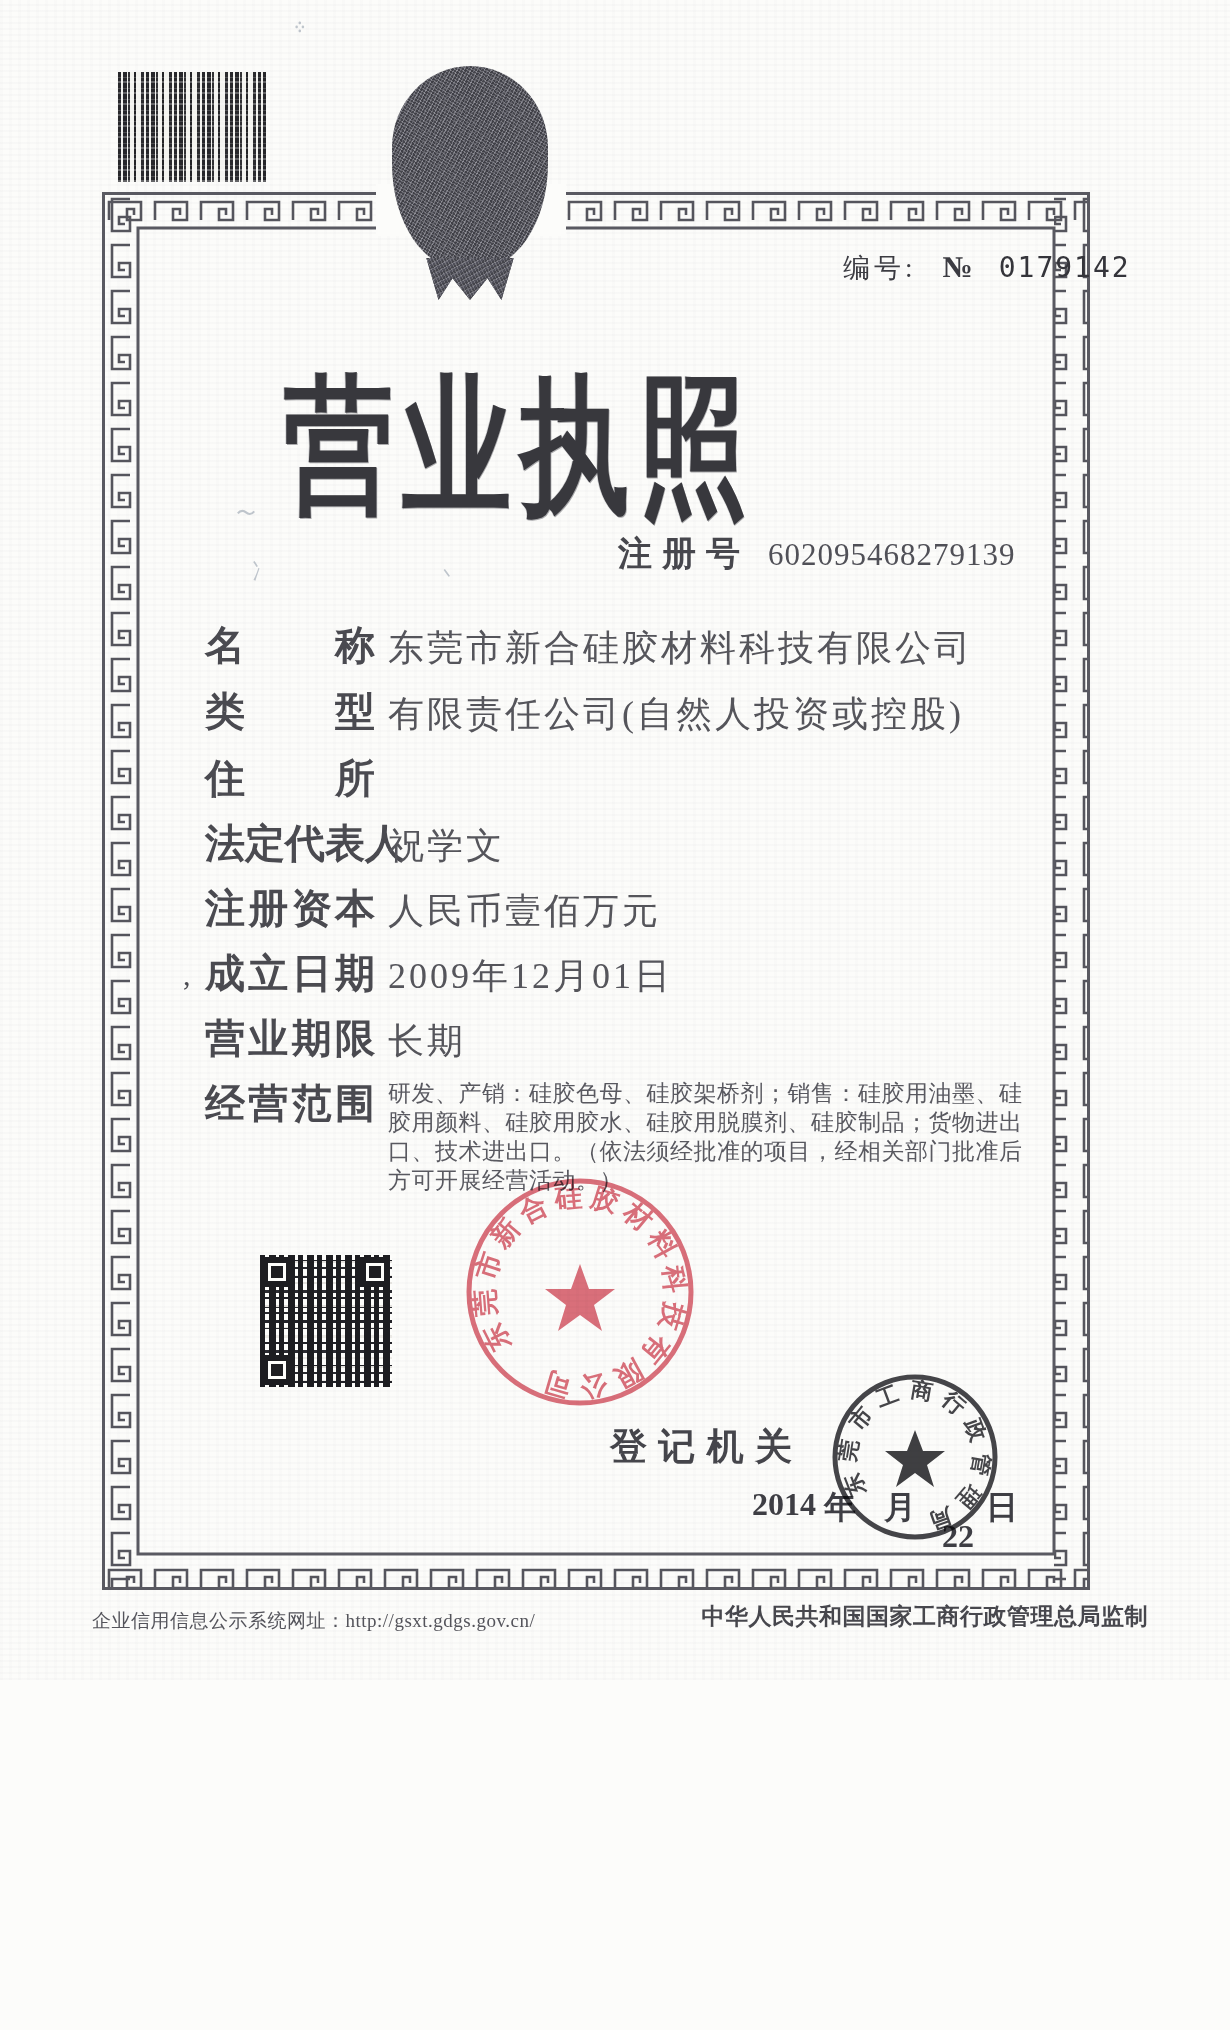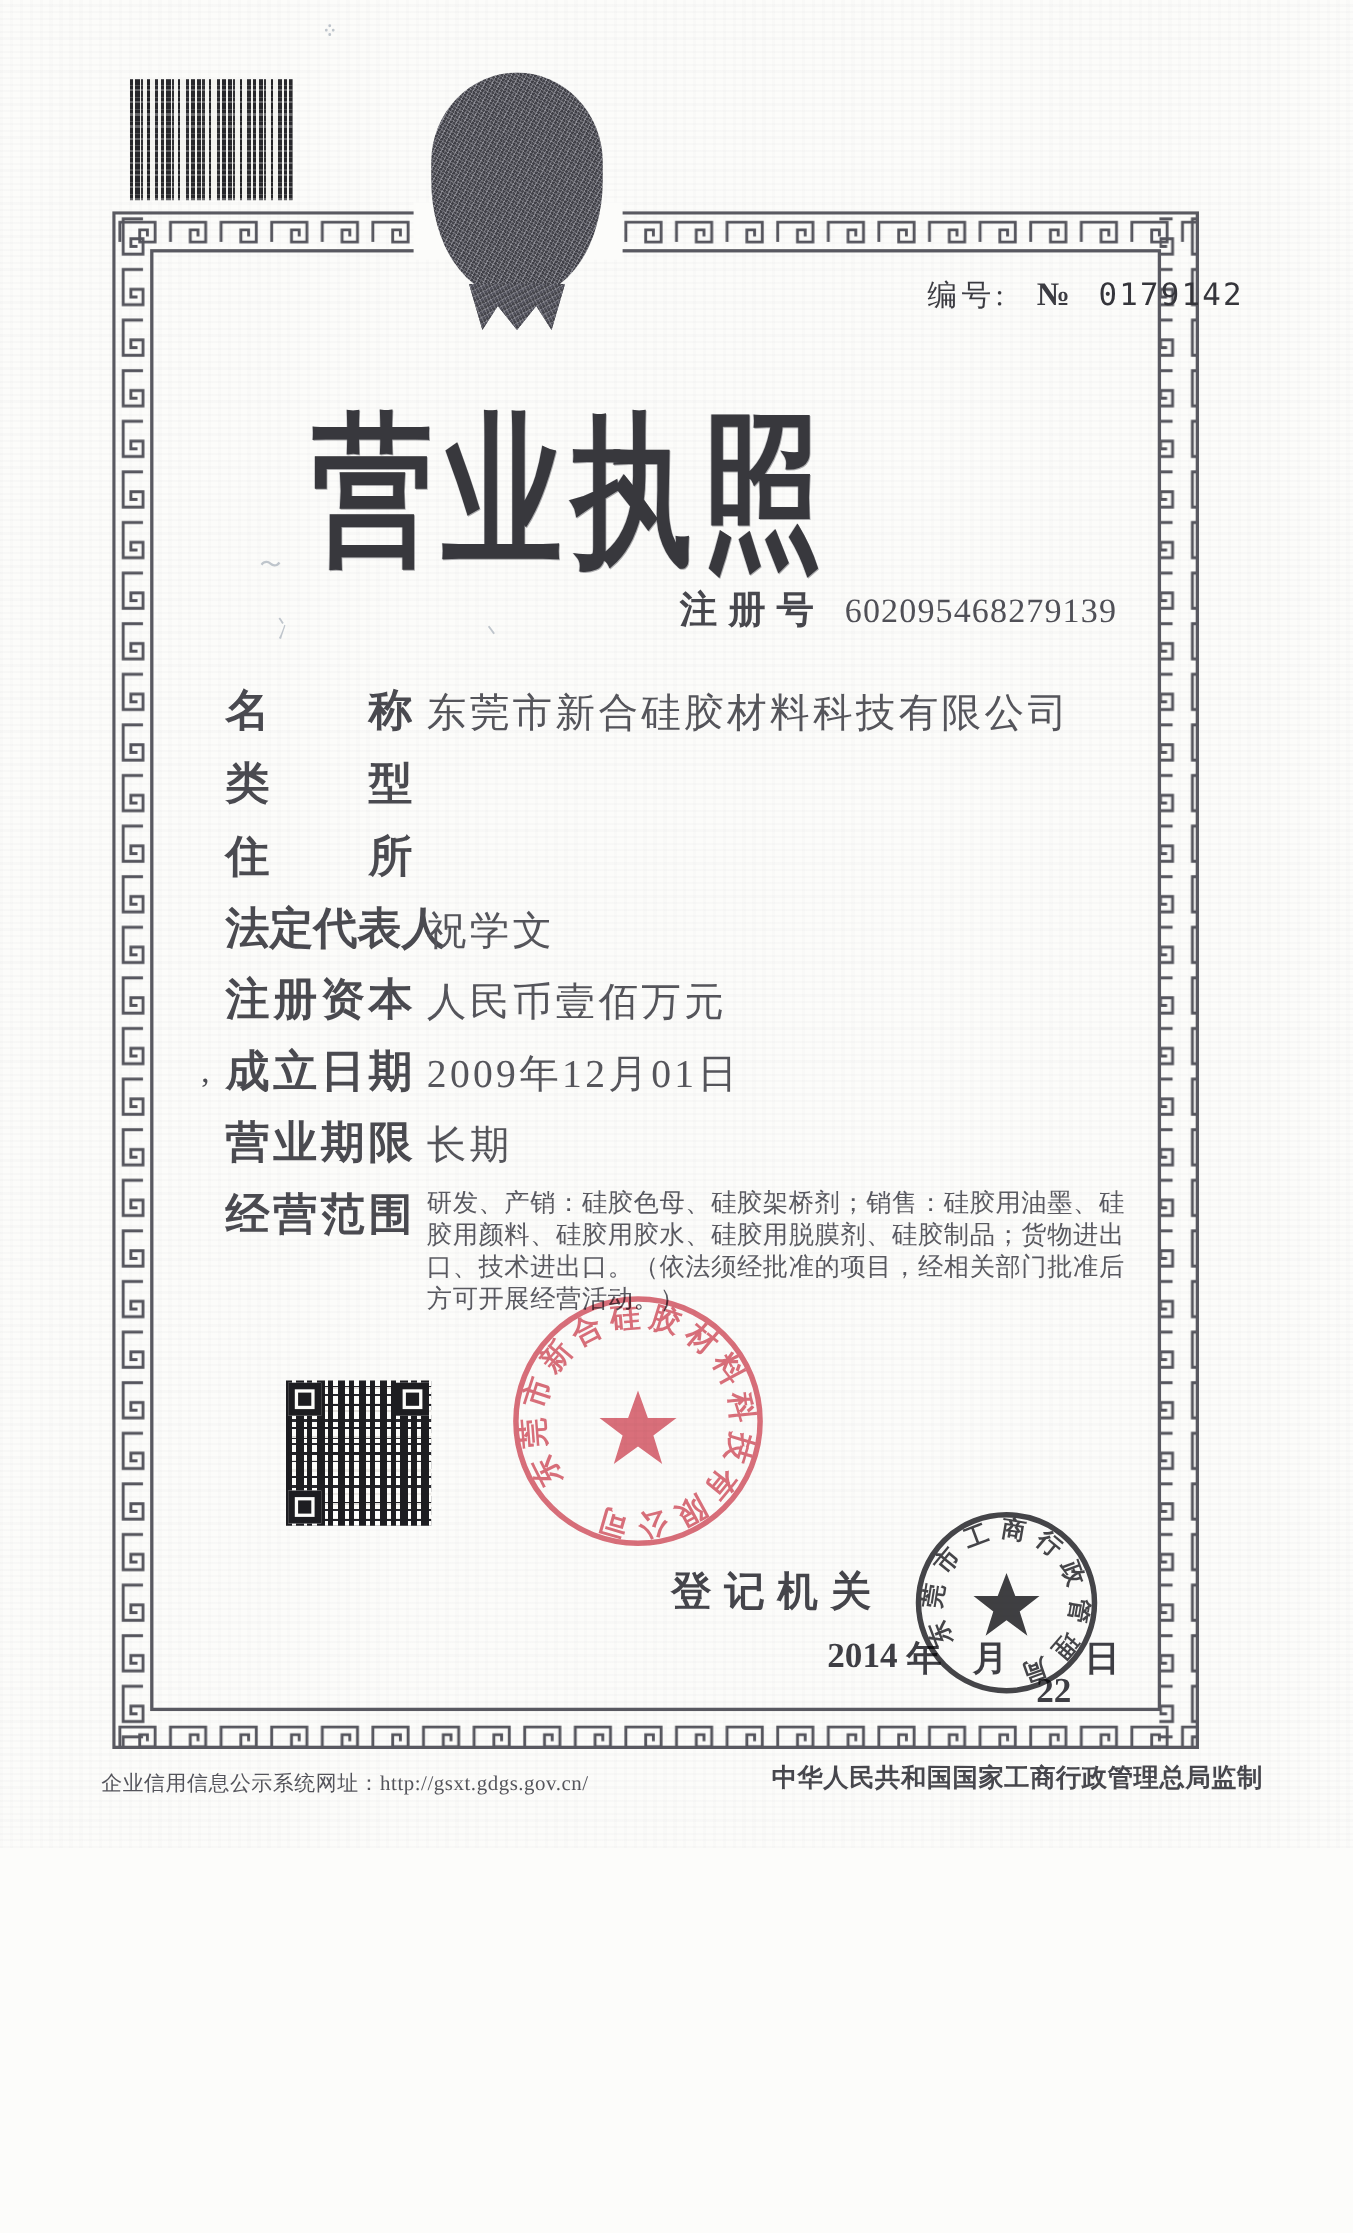--- a/index.html
+++ b/index.html
@@ -162,20 +162,21 @@
         <span>名</span>
         <span>称</span>
       </div>
     <div class="fvalue">东莞市新合硅胶材料科技有限公司</div>
   </div>
   <div class="row" style="top:684px">
     <div class="flabel">
         <span>类</span>
         <span>型</span>
       </div>
+    <div class="fvalue">有限责任公司(自然人投资或控股)</div>
   </div>
   <div class="row" style="top:751px">
     <div class="flabel">
         <span>住</span>
         <span>所</span>
       </div>
   </div>
   <div class="row" style="top:816px">
     <div class="flabel">
         <span>法</span>

